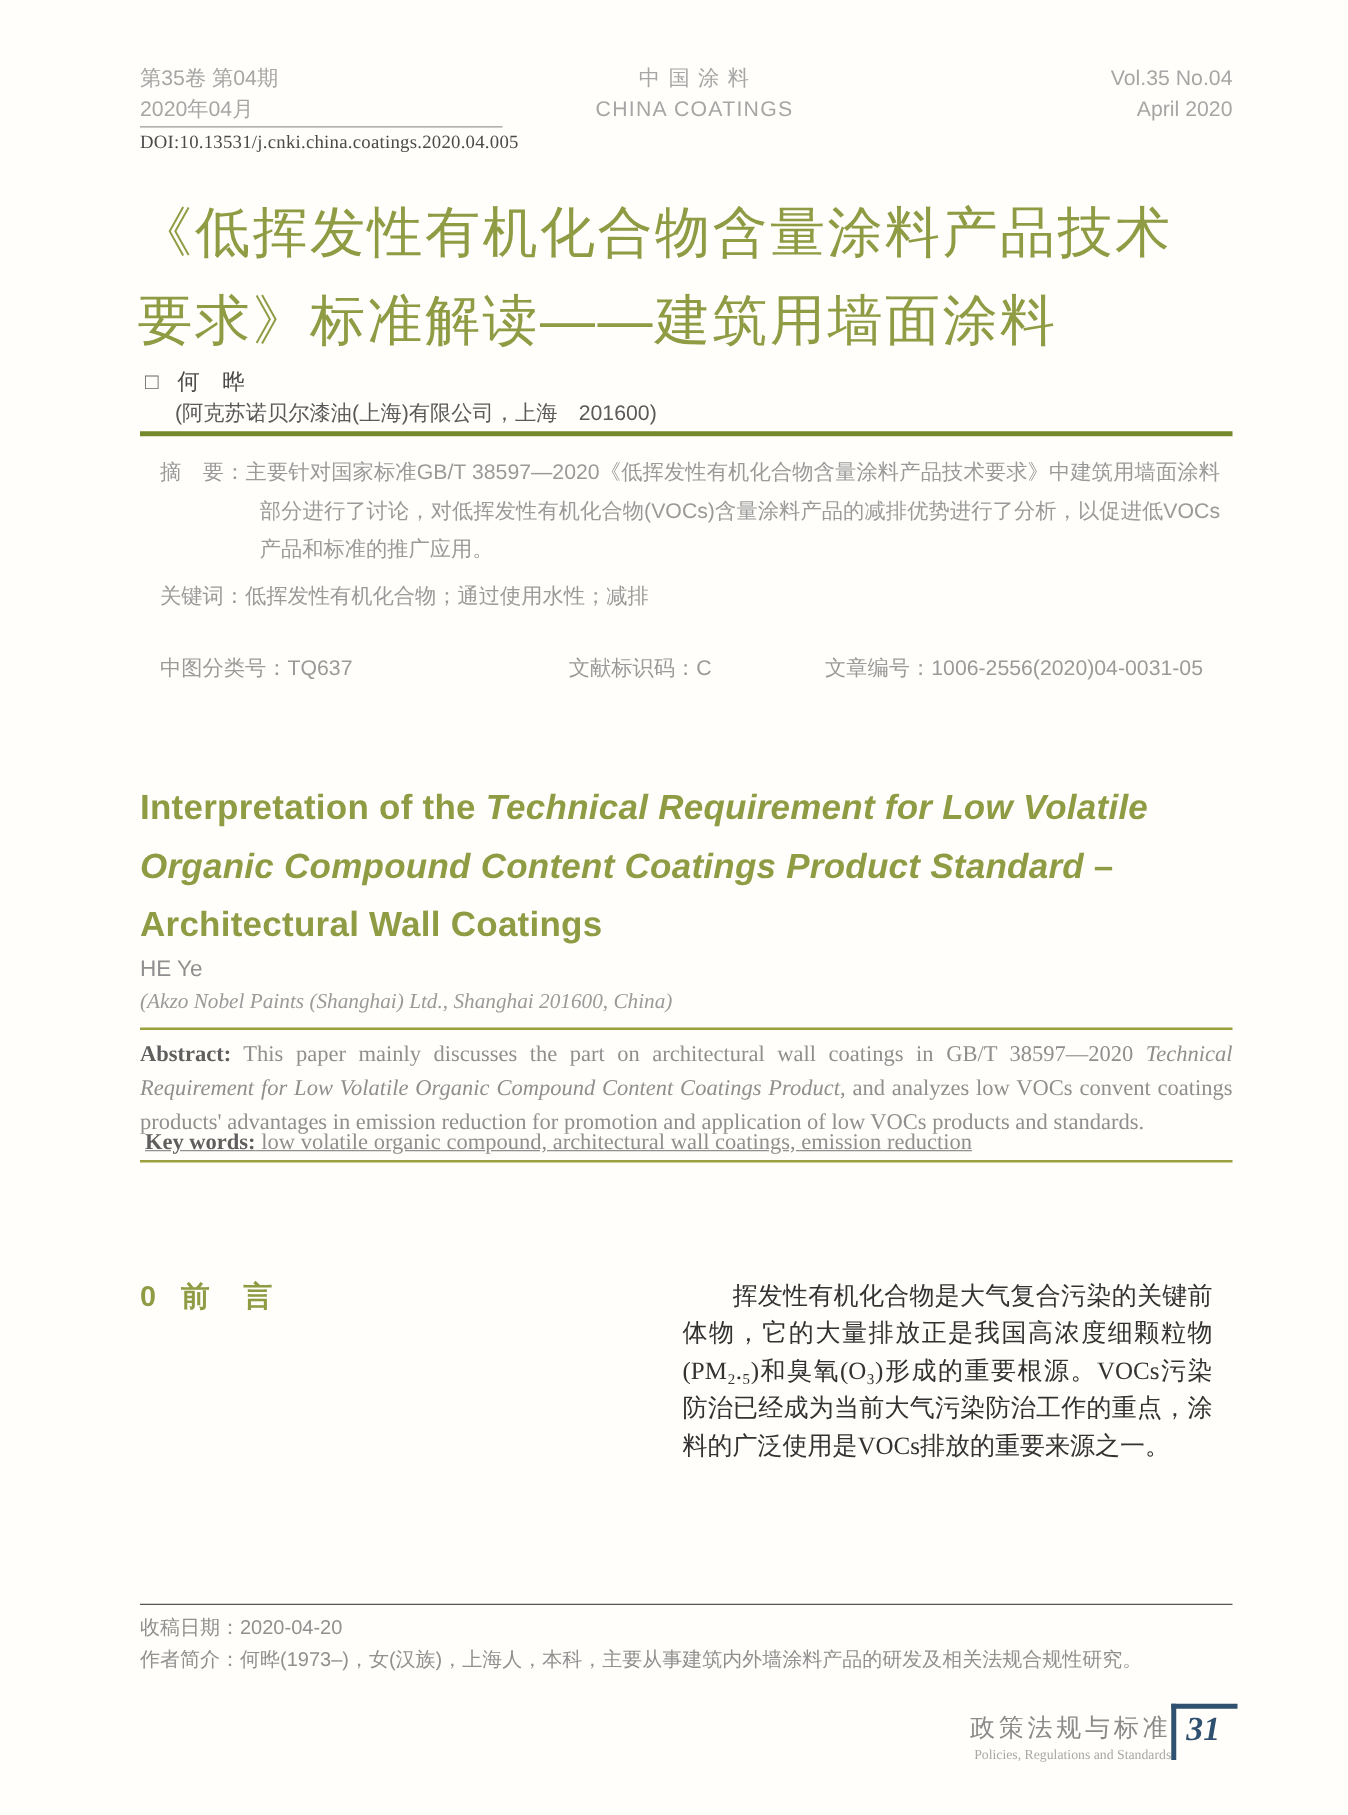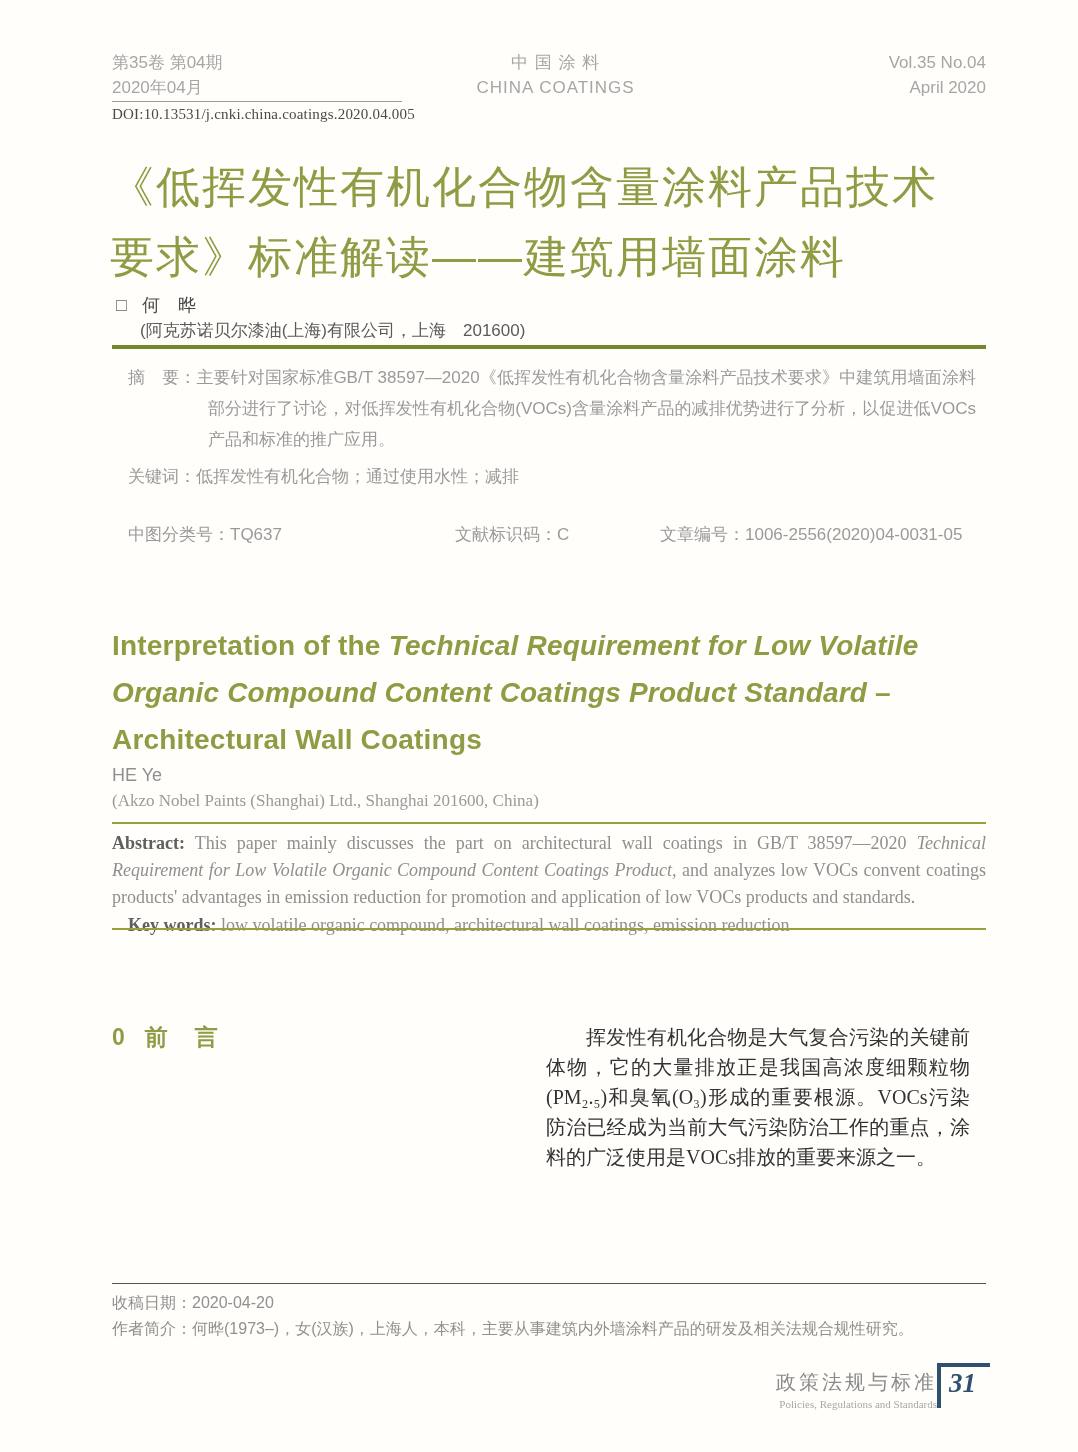--- a/index.html
+++ b/index.html
@@ -48,27 +48,27 @@
   
   .title-en{
     position:absolute;top:622px;left:112px;width:900px;margin:0;
     color:#8f9c44;font-size:28px;font-weight:bold;line-height:47px;
     font-family:"Liberation Sans","DejaVu Sans",sans-serif;letter-spacing:.2px;
   }
   .title-en em{font-style:italic;}
   
   .author-en{position:absolute;top:765px;left:112px;color:#8f8f8f;font-size:18px;
     font-family:"Liberation Sans","DejaVu Sans",sans-serif;}
-  .affil-en{position:absolute;top:791px;left:112px;color:#9a9a9a;font-size:17px;}
+  .affil-en{position:absolute;top:791px;left:112px;color:#9a9a9a;font-size:17px;font-style:italic;}
   .rule-thin1{position:absolute;top:822px;left:112px;width:874px;height:2px;background:#9aa03c;}
   
   .abs-en{position:absolute;top:830px;left:112px;width:874px;margin:0;
     color:#8f8f8f;font-size:18px;line-height:27px;text-align:justify;}
   .abs-en b,.kw-en b{color:#5f5f5f;}
-  .kw-en{position:absolute;top:899px;left:112px;width:874px;margin:16px;color:#8f8f8f;font-size:18px;}
+  .kw-en{position:absolute;top:899px;left:112px;width:874px;margin:4px;color:#8f8f8f;font-size:18px;text-decoration:underline;}
   .rule-thin2{position:absolute;top:928px;left:112px;width:874px;height:2px;background:#9aa03c;}
   
   .columns{position:absolute;top:1022px;left:112px;width:874px;display:flex;gap:10px;}
   .col{width:424px;}
   .sec{margin:0 0 10px 0;color:#8f9c44;font-size:23px;font-weight:bold;
     font-family:"Liberation Sans","DejaVu Sans",sans-serif;letter-spacing:2px;}
   .sec .sec-num{margin-right:18px;}
   .body-p{margin:0;color:#333333;font-size:20px;line-height:30px;text-align:justify;}
   .body-p.indent{text-indent:2em;}
   

